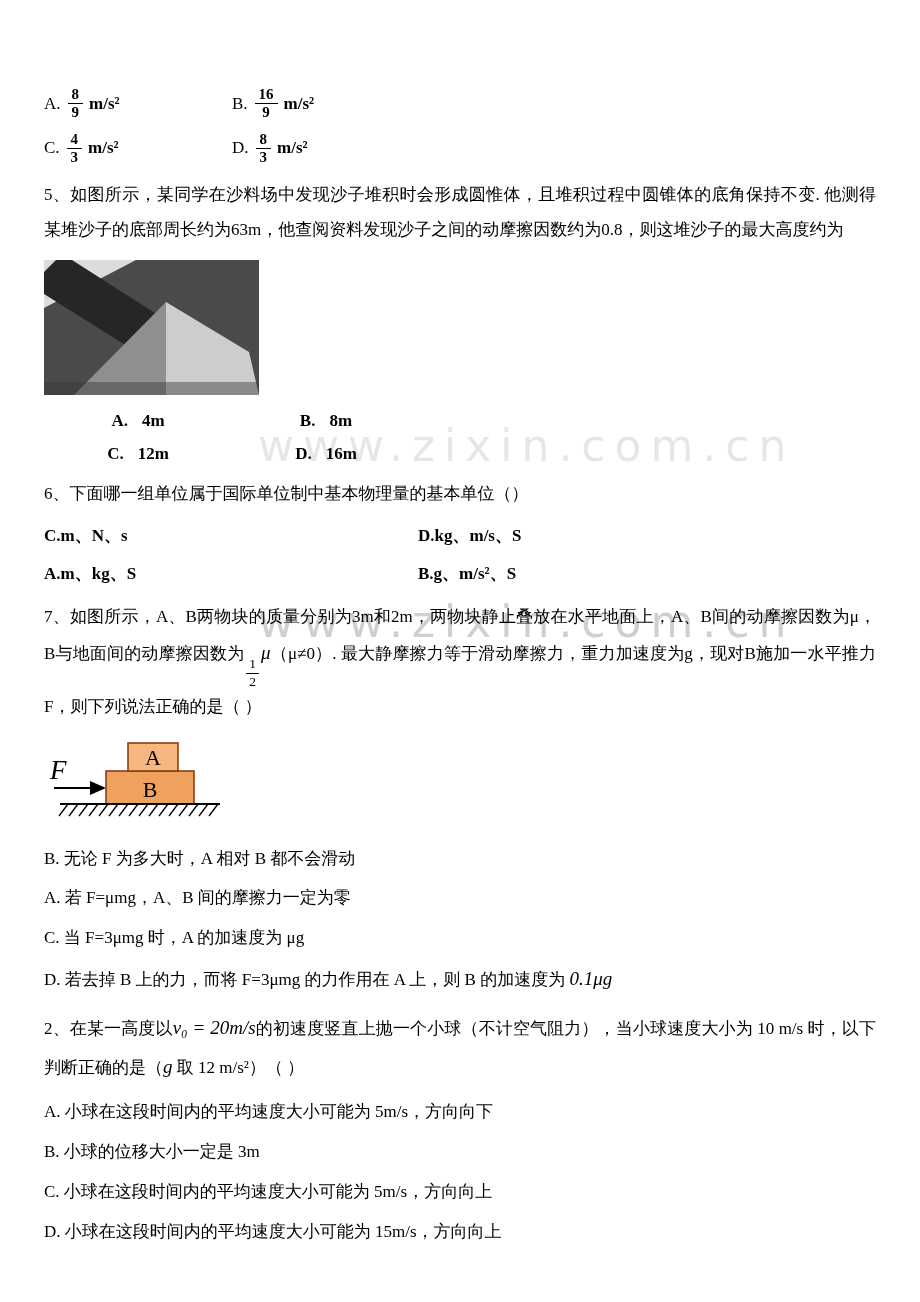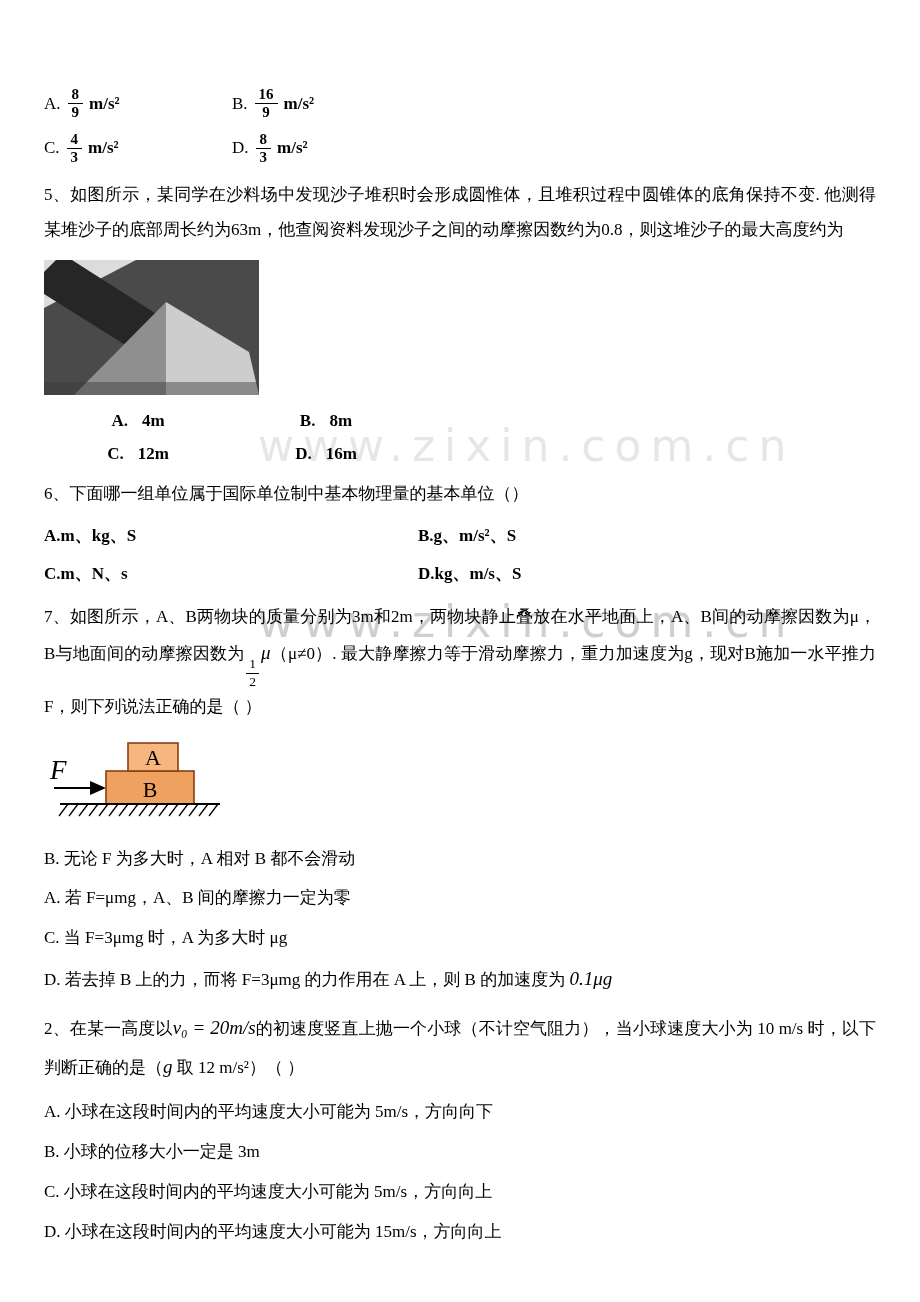--- a/index.html
+++ b/index.html
@@ -114,26 +114,26 @@
         </div>
         <div class="q5opt">
           <span class="olabel">D.</span><span>16m</span>
         </div>
       </div>
     </div>
 
     <p class="stem">6、下面哪一组单位属于国际单位制中基本物理量的基本单位（）</p>
     <div class="q6opts">
       <div class="q6row">
+        <div class="q6col">C.m、N、s</div>
+        <div class="q6col">D.kg、m/s、S</div>
+      </div>
+      <div class="q6row">
         <div class="q6col">A.m、kg、S</div>
         <div class="q6col">B.g、m/s²、S</div>
-      </div>
-      <div class="q6row">
-        <div class="q6col">C.m、N、s</div>
-        <div class="q6col">D.kg、m/s、S</div>
       </div>
     </div>
 
     <p class="stem">
       <span>7、如图所示，A、B两物块的质量分别为3m和2m，两物块静止叠放在水平地面上，A、B间的动摩擦因数为μ，B与地面间的动摩擦因数为</span><span class="inline-frac">
           <span class="fnum">1</span>
           <span>2</span>
         </span><span class="mathit">μ</span><span>（μ≠0）. 最大静摩擦力等于滑动摩擦力，重力加速度为g，现对B施加一水平推力F，则下列说法正确的是（      ）</span>
     </p>
 
@@ -145,21 +145,21 @@
       <rect x="84" y="12" width="50" height="28" fill="#f5b77f" stroke="#8c3e0f" stroke-width="1.6"></rect>
       <text x="109" y="34" text-anchor="middle" font-family="Liberation Serif, serif" font-size="22">A</text>
       <text x="106" y="66" text-anchor="middle" font-family="Liberation Serif, serif" font-size="22">B</text>
       <line x1="16" y1="73" x2="176" y2="73" stroke="#000" stroke-width="2"></line>
       <path d="M24 73 L15 85 M34 73 L25 85 M44 73 L35 85 M54 73 L45 85 M64 73 L55 85 M74 73 L65 85 M84 73 L75 85 M94 73 L85 85 M104 73 L95 85 M114 73 L105 85 M124 73 L115 85 M134 73 L125 85 M144 73 L135 85 M154 73 L145 85 M164 73 L155 85 M174 73 L165 85" stroke="#000" stroke-width="1.3" fill="none"></path>
     </svg>
 
     <div class="optblock">
       <div class="optline">B. 无论 F 为多大时，A 相对 B 都不会滑动</div>
       <div class="optline">A. 若 F=μmg，A、B 间的摩擦力一定为零</div>
-      <div class="optline">C. 当 F=3μmg 时，A 为多大时 μg</div>
+      <div class="optline">C. 当 F=3μmg 时，A 的加速度为 μg</div>
       <div class="optline">
         <span>D. 若去掉 B 上的力，而将 F=3μmg 的力作用在 A 上，则 B 的加速度为 </span><span class="mathit">0.1μg</span>
       </div>
     </div>
 
     <p class="stem">
       <span>2、在某一高度以</span><span class="mathit">v₀ = 20m/s</span><span>的初速度竖直上抛一个小球（不计空气阻力），当小球速度大小为 10 m/s 时，以下判断正确的是（</span><span class="mathit">g</span><span> 取 12 m/s²）（      ）</span>
     </p>
 
     <div class="optblock">

